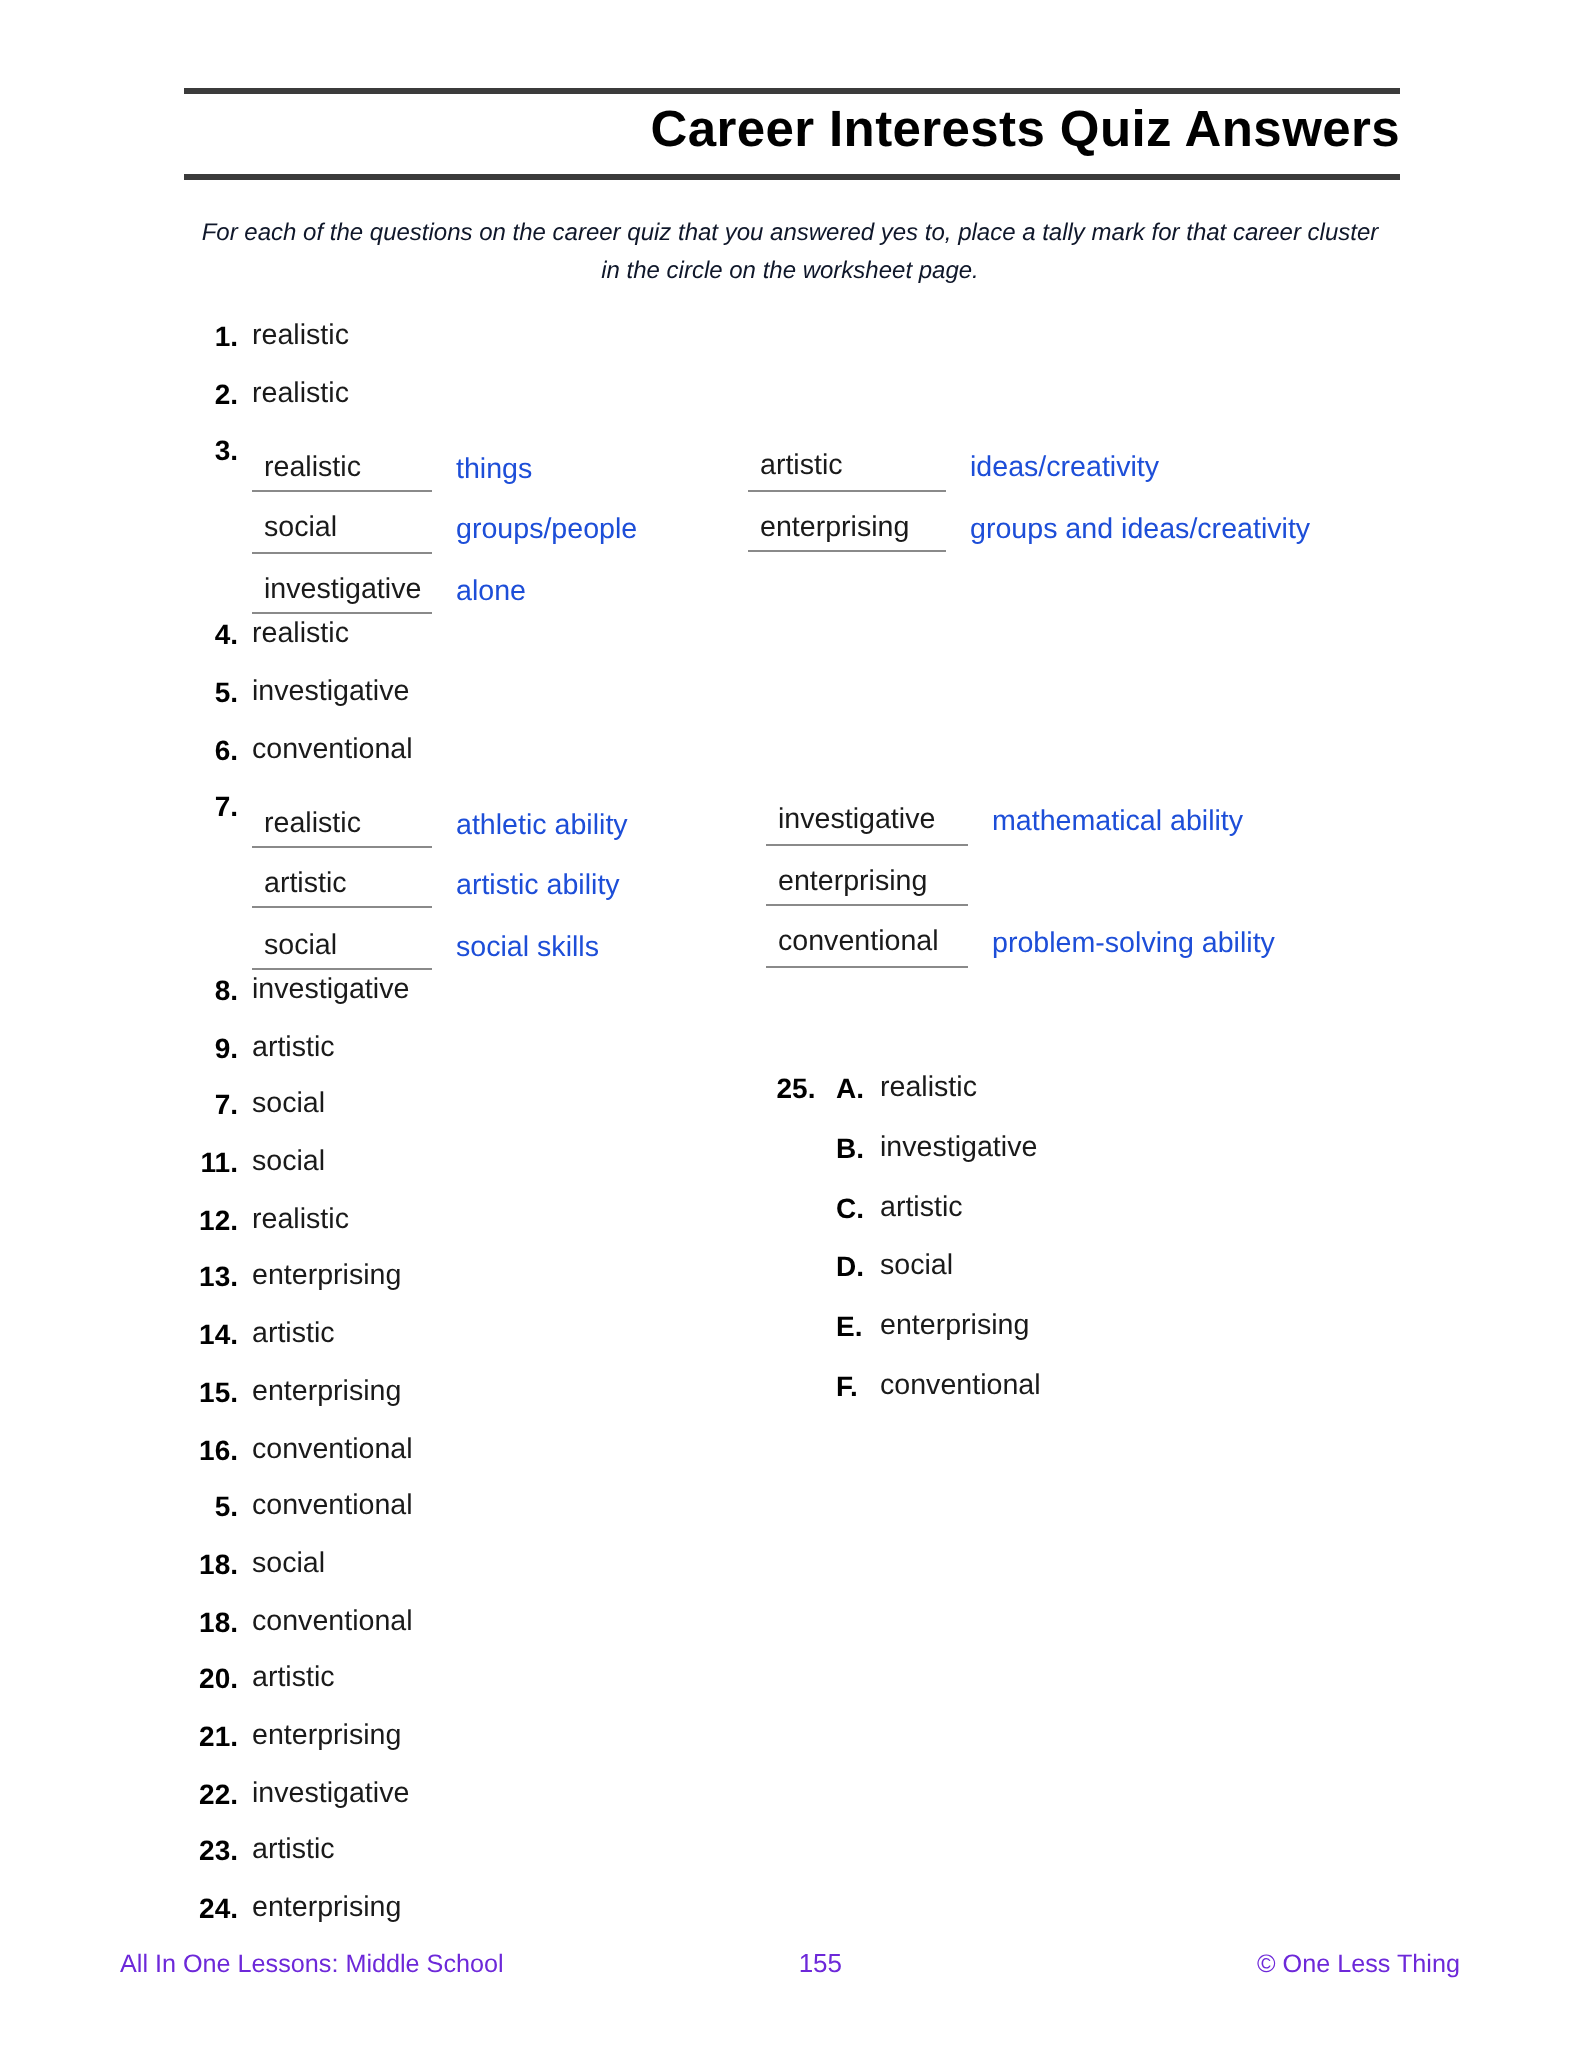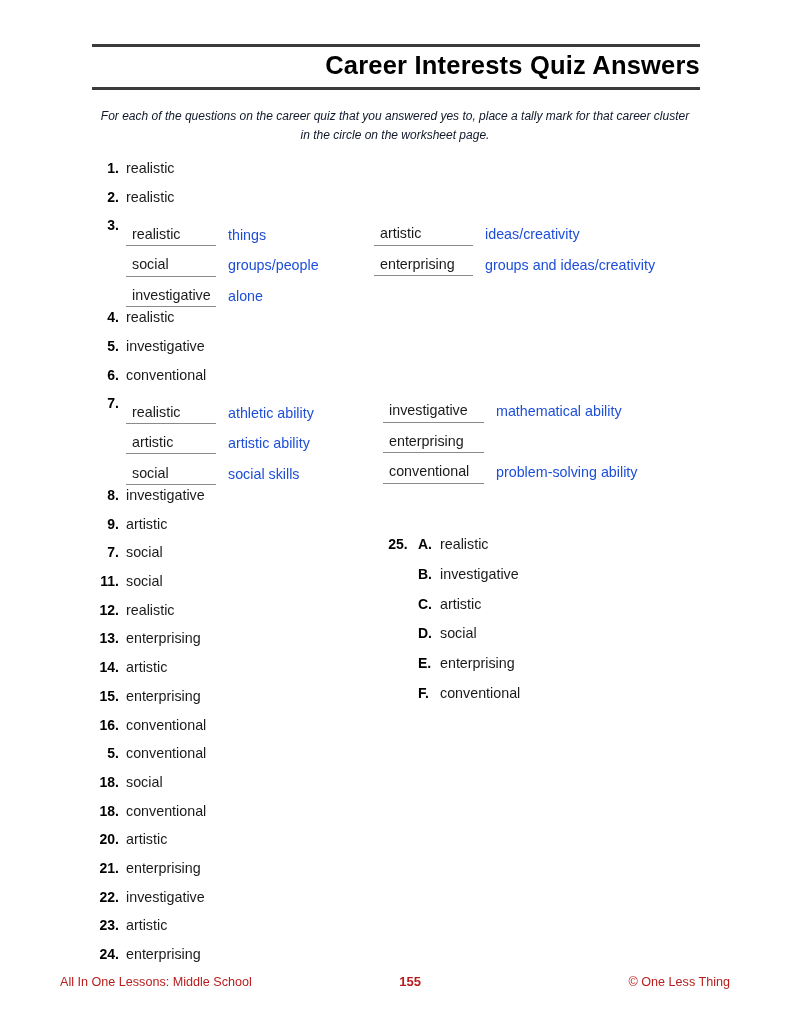--- a/index.html
+++ b/index.html
@@ -166,27 +166,27 @@
 
   
   .footer {
     position: absolute;
     left: 60px;
     top: 974px;
     width: 670px;
     display: flex;
     align-items: baseline;
     font-size: 12.6px;
-    color: #b91c1c;
+    color: #6d28d9;
   }
   .footer-left { flex: 0 0 auto; }
   .footer-center {
     flex: 1 1 auto;
     text-align: center;
-    font-weight: bold;
+    font-weight: normal;
     font-size: 13px;
     margin-left: -60px;
   }
   .footer-right { flex: 0 0 auto; }
 </style>
 </head>
 <body>
 
 <div class="page">
 

